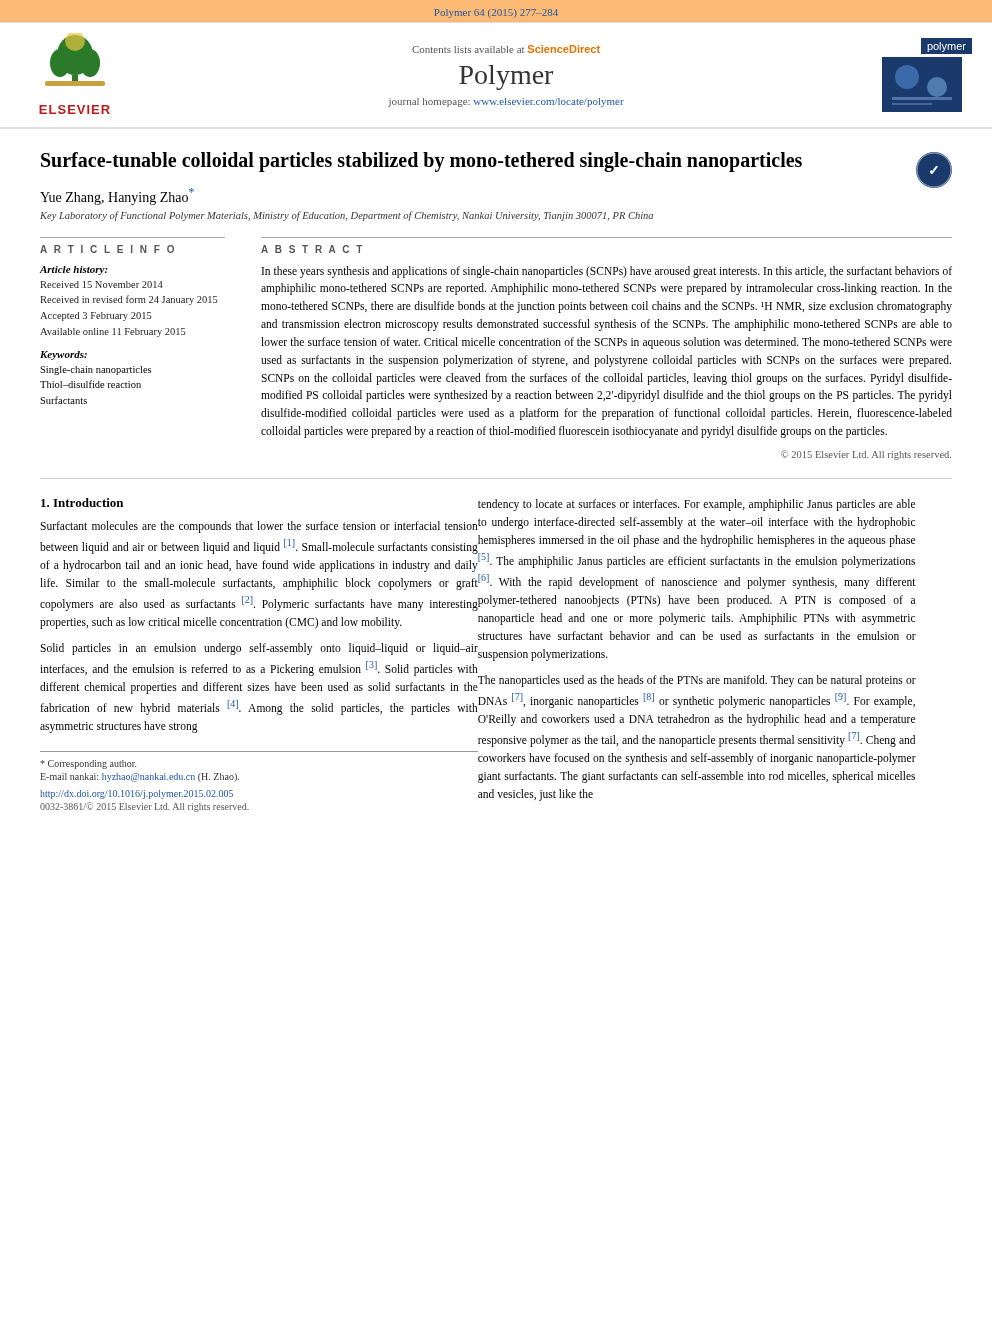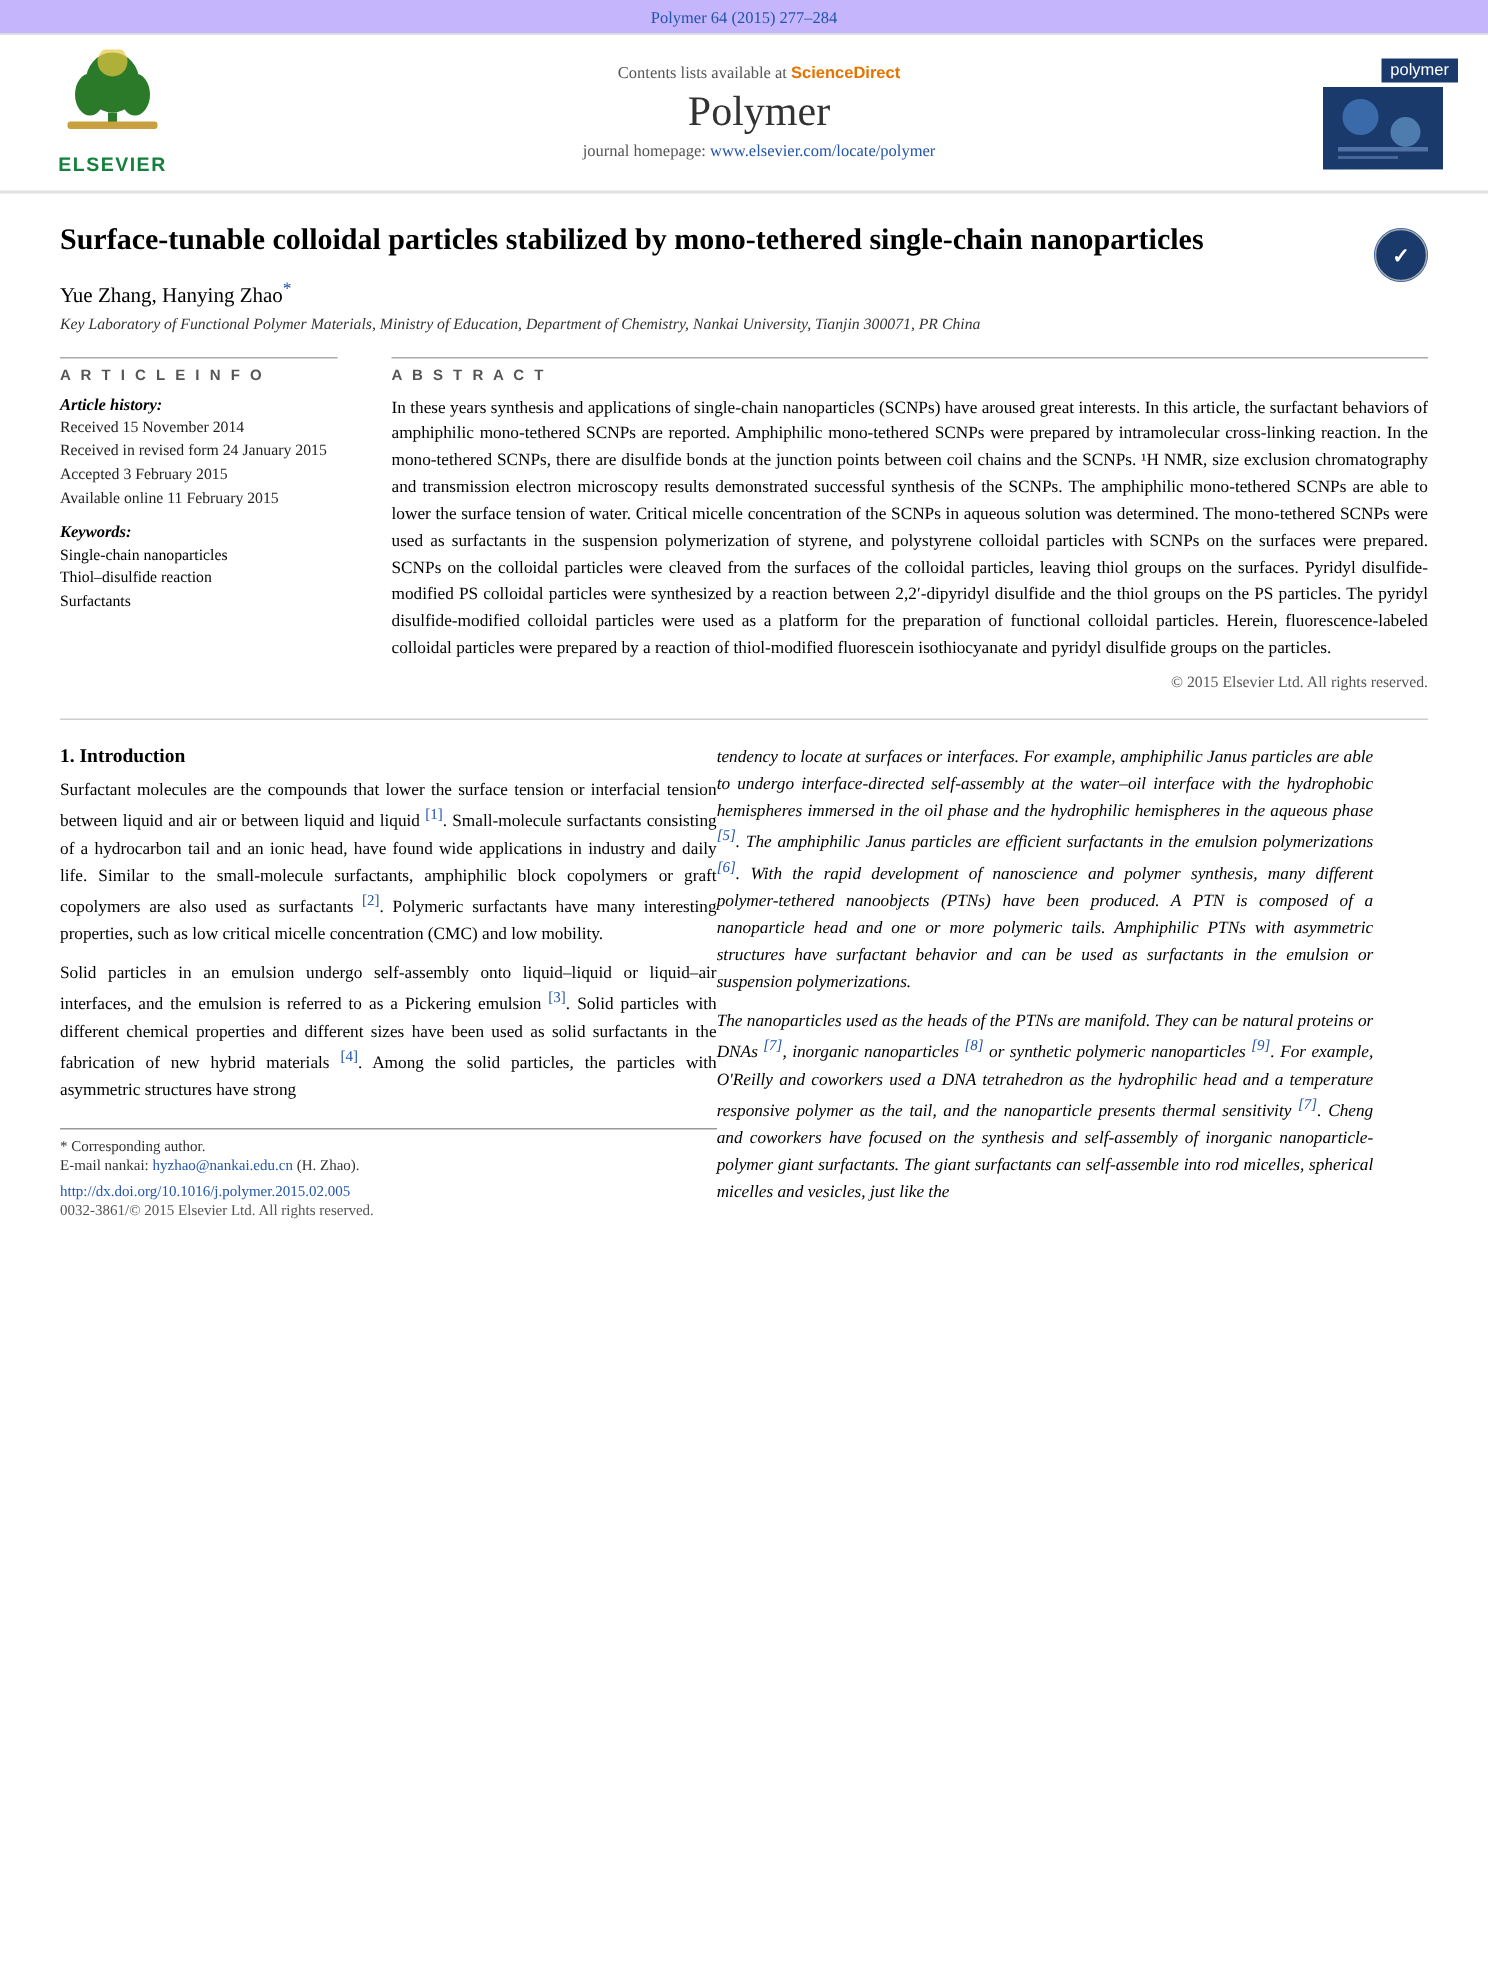--- a/index.html
+++ b/index.html
@@ -5,42 +5,42 @@
     * { margin: 0; padding: 0; box-sizing: border-box; }
     body {
       font-family: 'Times New Roman', Times, serif;
       background: #fff;
       width: 992px;
       min-height: 1323px;
       font-size: 13px;
       color: #000;
     }
     .top-bar {
-      background: #c4b5fd;
+      background: #fdba74;
       text-align: center;
       padding: 6px 0 4px;
       font-size: 11px;
       color: #2255aa;
       border-bottom: 1px solid #ddd;
     }
     .journal-header {
       display: flex;
       align-items: center;
       padding: 10px 20px;
       border-bottom: 2px solid #e0e0e0;
       gap: 10px;
     }
     .elsevier-logo {
       display: flex;
       flex-direction: column;
       align-items: center;
       min-width: 110px;
     }
     .elsevier-text {
-      color: #15803d;
+      color: #b91c1c;
       font-size: 13px;
       font-weight: bold;
       font-family: Arial, sans-serif;
       letter-spacing: 1px;
       margin-top: 14px;
     }
     .journal-center {
       flex: 1;
       text-align: center;
     }
@@ -190,21 +190,20 @@
     .body-content {
       display: flex;
     }
     .left-col {
       flex: 1;
       max-width: 48%;
     }
     .right-col {
       flex: 1;
       max-width: 48%;
-      font-style: italic;
     }
     .section-heading {
       font-size: 13px;
       font-weight: bold;
       margin-bottom: 6px;
       color: #000;
     }
     .body-text {
       font-size: 11.5px;
       line-height: 1.57;

